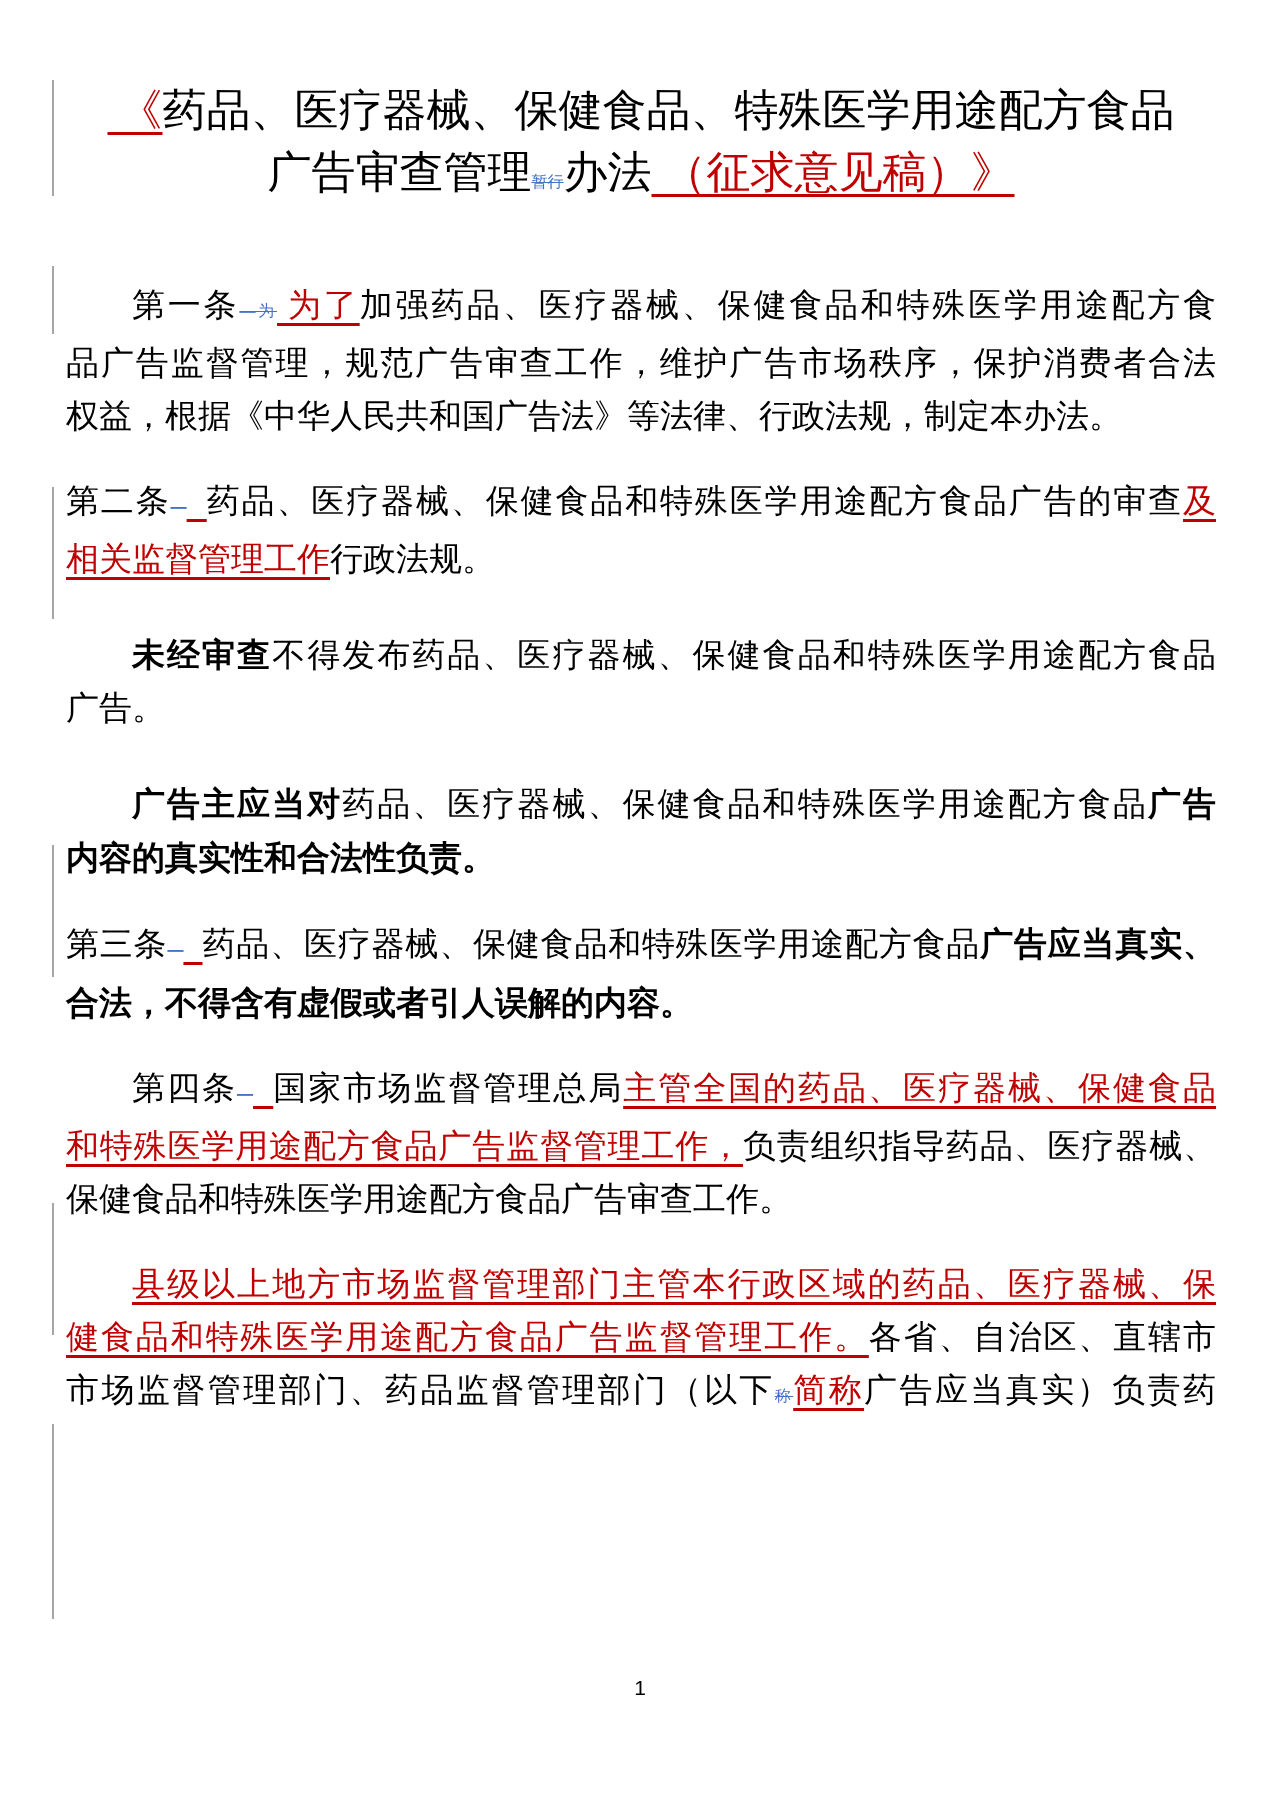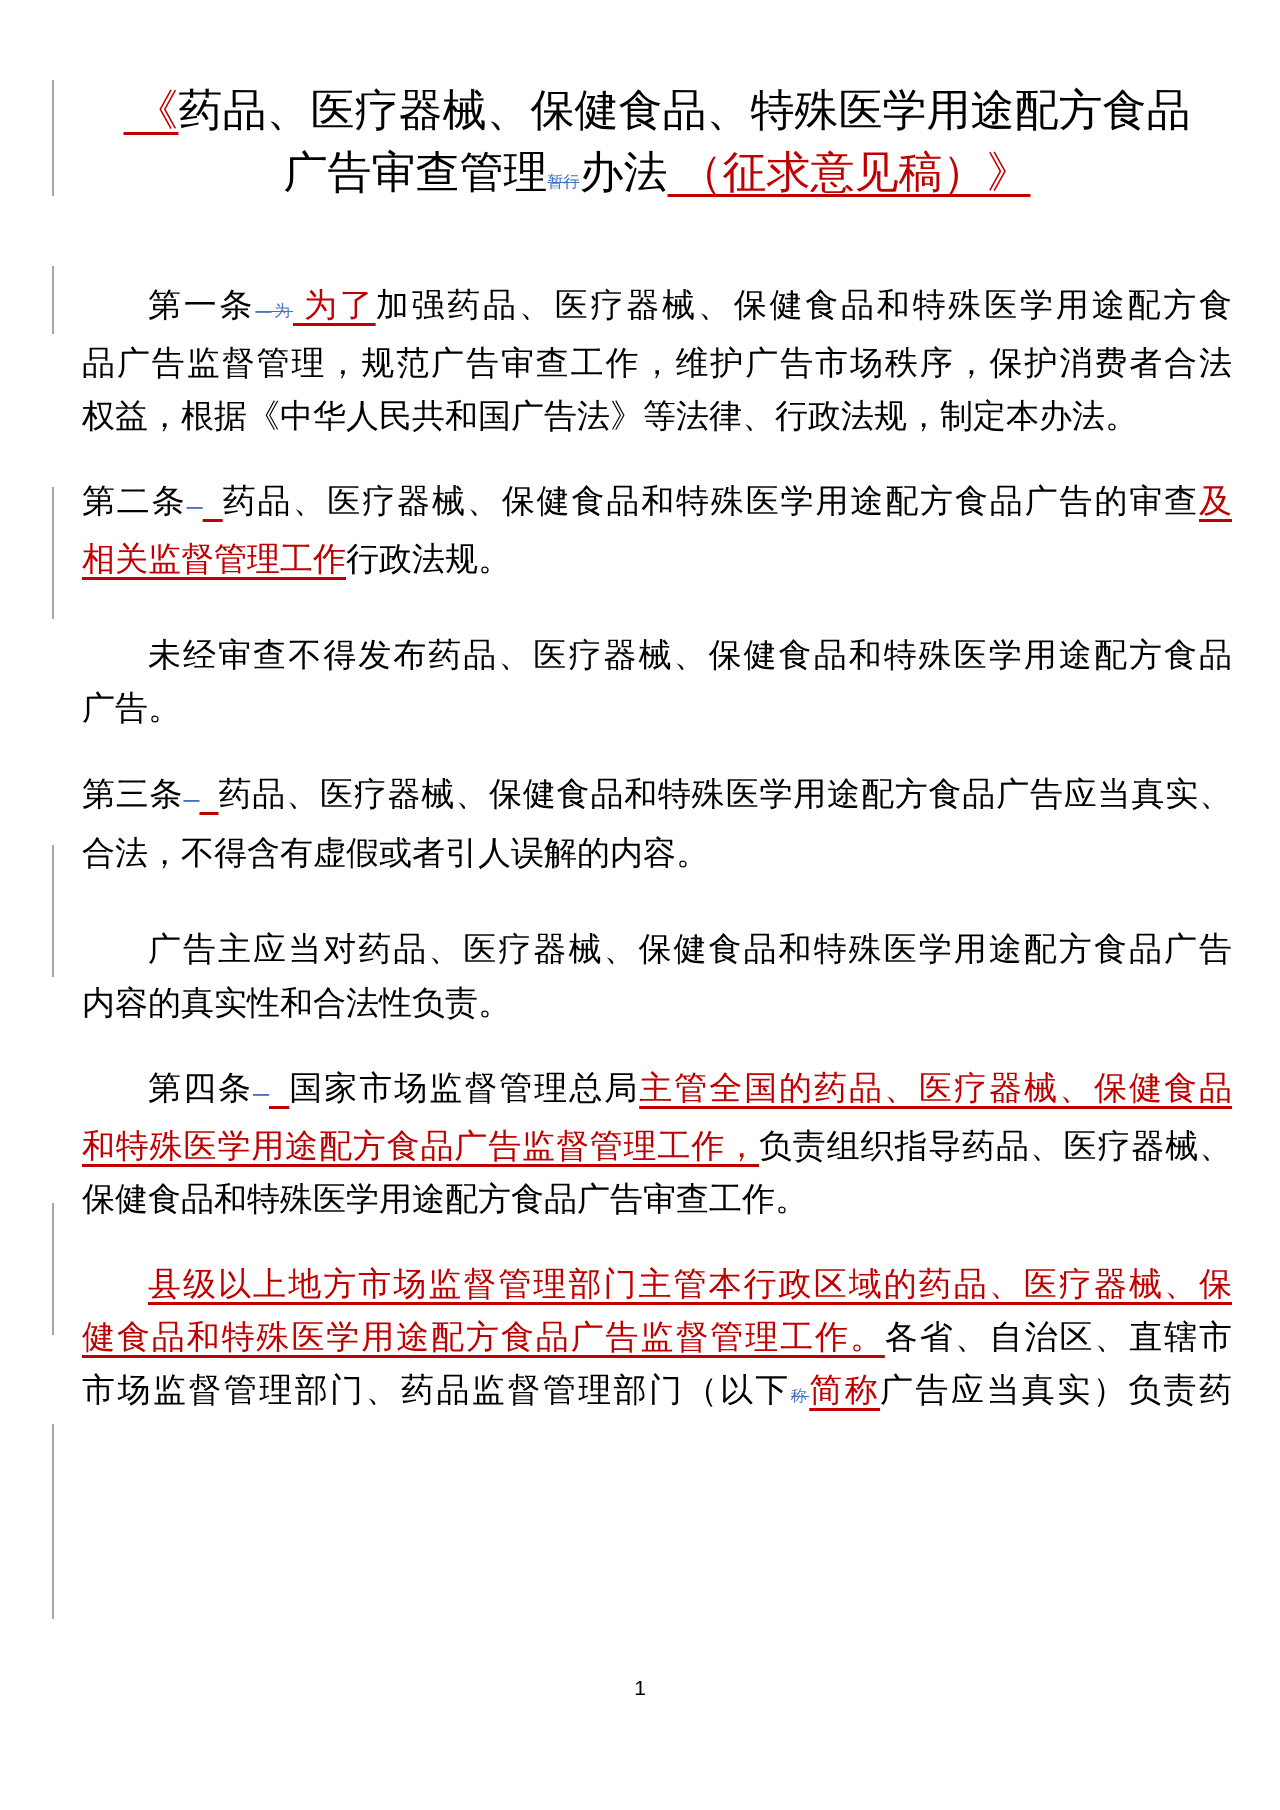--- a/index.html
+++ b/index.html
@@ -7,21 +7,21 @@
     position:relative;
     width:1280px;
     height:1810px;
     background:#ffffff;
     overflow:hidden;
     font-family:"Liberation Serif","DejaVu Serif",serif;
     color:#000000;
   }
   .doc{
     position:absolute;
-    left:82px;
+    left:66px;
     width:1150px;
     top:0;
   }
   
   .title{
     margin-top:80px;
     margin-bottom:66px;
     font-size:44px;
     line-height:62px;
   }
@@ -31,21 +31,21 @@
     font-size:33px;
     line-height:53px;
     margin:0 0 32px 0;
   }
   .para.gap-before{margin-top:42px;}
   .line{text-align:justify;text-align-last:justify;}
   .line.end{text-align-last:left;}
   .line.ind{text-indent:66px;}
   
   .n{}
-  .b{font-family:"Liberation Sans","DejaVu Sans",sans-serif;font-weight:normal;}
+  .b{font-family:"Liberation Sans","DejaVu Sans",sans-serif;font-weight:bold;}
   .ins{
     color:#c00000;
     text-decoration:underline;
     text-decoration-color:#c00000;
     text-decoration-thickness:3px;
     text-underline-offset:7px;
   }
   .del{
     color:#4472c4;
     font-size:16px;
@@ -118,35 +118,35 @@
 
     <div class="para gap-before">
       <div class="line ind">
         <span class="b">未经审查</span><span class="n">不得发布药品、医疗器械、保健食品和特殊医学用途配方食品</span>
       </div>
       <div class="line end">
         <span class="n">广告。</span>
       </div>
     </div>
 
+    <div class="para gap-before">
+      <div class="line ind">
+        <span class="b">广告主应当对</span><span class="n">药品、医疗器械、保健食品和特殊医学用途配方食品</span><span class="b">广告</span>
+      </div>
+      <div class="line end">
+        <span class="b">内容的真实性和合法性负责。</span>
+      </div>
+    </div>
+
     <div class="para">
       <div class="line">
         <span class="n">第三条</span><span class="del">—</span><span class="ins sp">&nbsp;</span><span class="n">药品、医疗器械、保健食品和特殊医学用途配方食品</span><span class="b">广告应当真实、</span>
       </div>
       <div class="line end">
         <span class="b">合法，不得含有虚假或者引人误解的内容。</span>
-      </div>
-    </div>
-
-    <div class="para gap-before">
-      <div class="line ind">
-        <span class="b">广告主应当对</span><span class="n">药品、医疗器械、保健食品和特殊医学用途配方食品</span><span class="b">广告</span>
-      </div>
-      <div class="line end">
-        <span class="b">内容的真实性和合法性负责。</span>
       </div>
     </div>
 
     <div class="para">
       <div class="line ind">
         <span class="n">第四条</span><span class="del">—</span><span class="ins sp">&nbsp;</span><span class="n">国家市场监督管理总局</span><span class="ins">主管全国的药品、医疗器械、保健食品</span>
       </div>
       <div class="line">
         <span class="ins">和特殊医学用途配方食品广告监督管理工作，</span><span class="n">负责组织指导药品、医疗器械、</span>
       </div>

